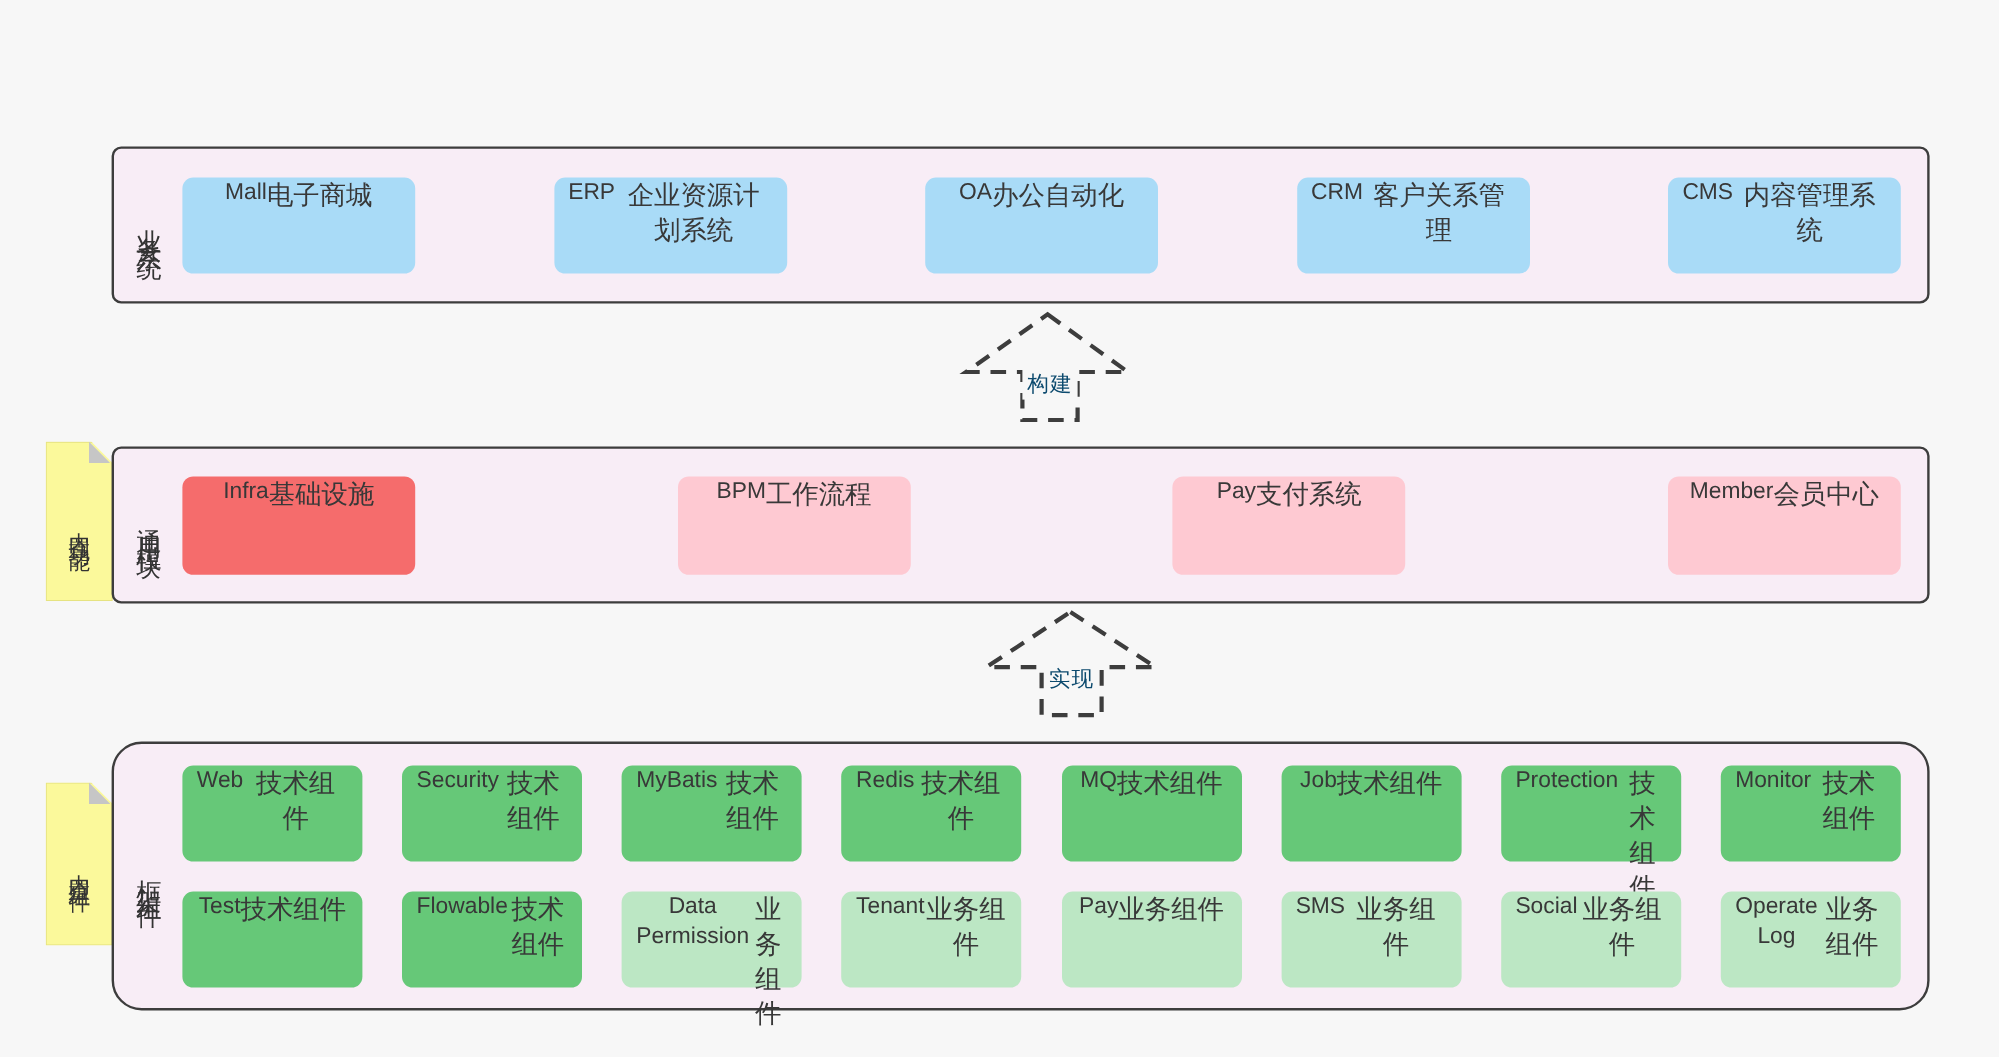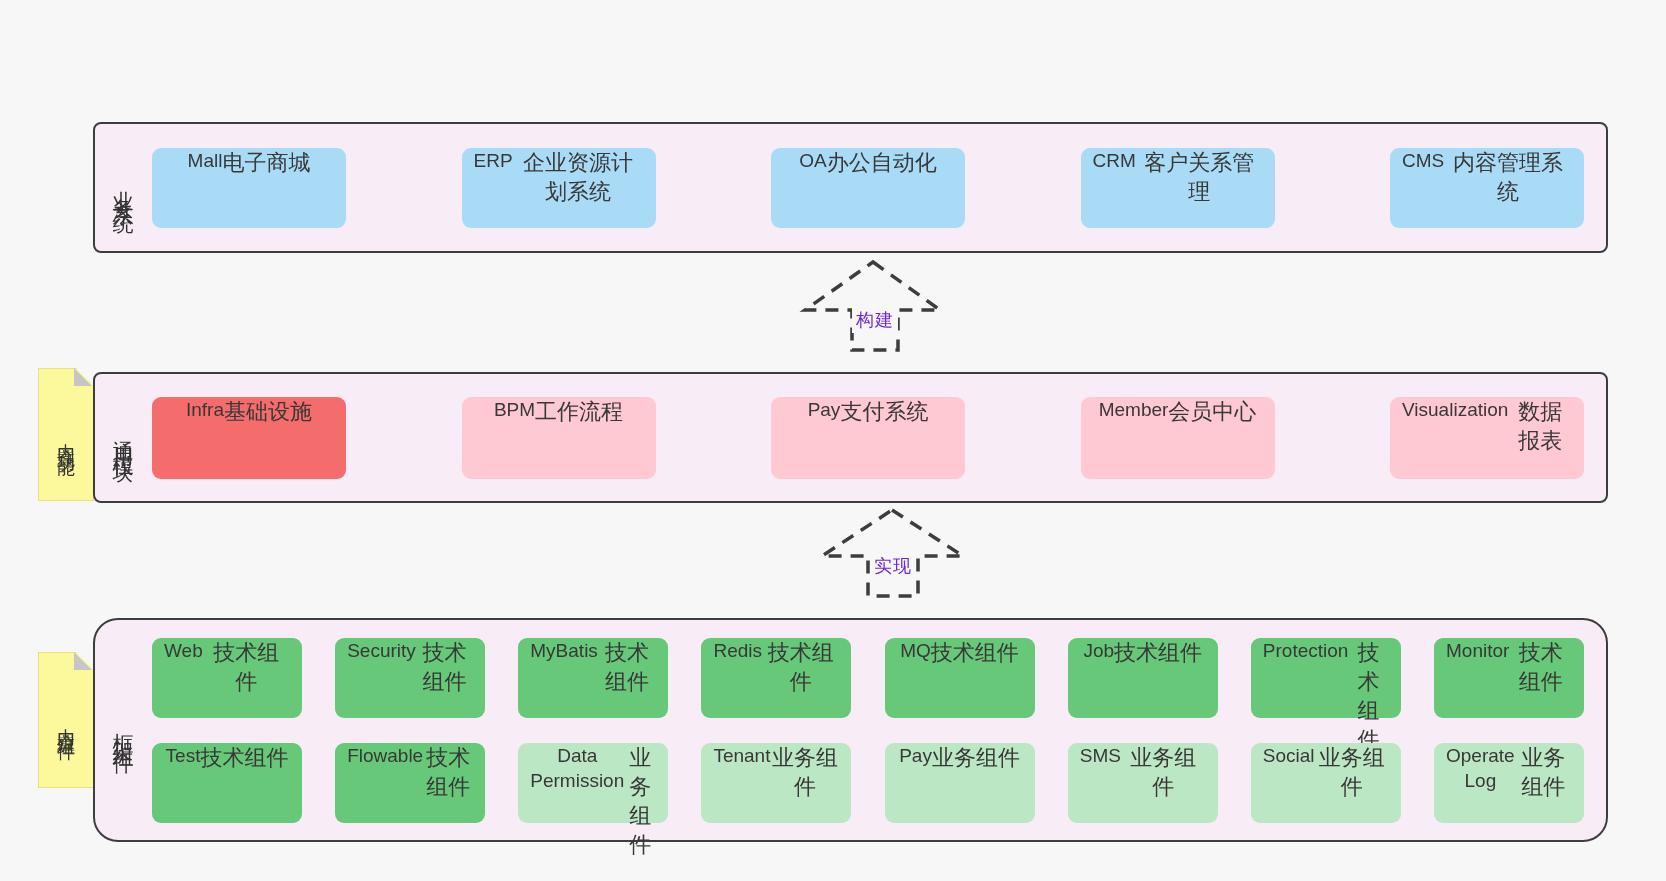--- a/index.html
+++ b/index.html
@@ -61,21 +61,21 @@
     writing-mode:vertical-rl;text-orientation:upright;
     font-size:18px;letter-spacing:5px;color:#333;margin-top:8px;white-space:nowrap;
   }
   .arrow{position:absolute;}
   #arrow-build{left:795px;top:255px;width:155px;height:100px;}
   #arrow-implement{left:815px;top:503px;width:155px;height:100px;}
   .arrow svg{display:block;}
   .arrow-label{
     position:absolute;transform:translateX(-50%);
     background:var(--page-bg,#f7f7f7);
-    font-size:18px;color:#6d28d9;padding:1px 4px;letter-spacing:1px;
+    font-size:18px;color:#0c4a6e;padding:1px 4px;letter-spacing:1px;
   }
   #arrow-build .arrow-label{left:80px;top:52px;}
   #arrow-implement .arrow-label{left:78px;top:50px;}
 </style>
 </head>
 <body style="--page-bg: #f7f7f7; --panel-bg: #f8edf6; --outline: #3d3d3d; --blue: #a9dbf7; --red: #f56c6c; --pink: #fec9d2; --green: #66c878; --green-light: #bce7c4; --sticky: #fbf99b;">
 
 <div class="panel" id="panel-business">
   <div class="side-label">业务系统</div>
   <div class="rows">
@@ -129,24 +129,20 @@
           <div class="box-subtitle">工作流程</div>
         </div>
         <div class="box pink">
           <div class="box-title">Pay</div>
           <div class="box-subtitle">支付系统</div>
         </div>
         <div class="box pink">
           <div class="box-title">Member</div>
           <div class="box-subtitle">会员中心</div>
         </div>
-        <div class="box pink">
-          <div class="box-title">Visualization</div>
-          <div class="box-subtitle">数据报表</div>
-        </div>
       </div>
     </div>
 </div>
 
 <div class="arrow" id="arrow-implement">
   <svg width="155" height="100" viewBox="0 0 155 100">
     <polygon points="77,7 148,53 103,53 103,93 53,93 53,53 7,53" fill="none" stroke="#3d3d3d" stroke-width="3.5" stroke-dasharray="13 9"></polygon>
   </svg>
   <div class="arrow-label">实现</div>
 </div>

